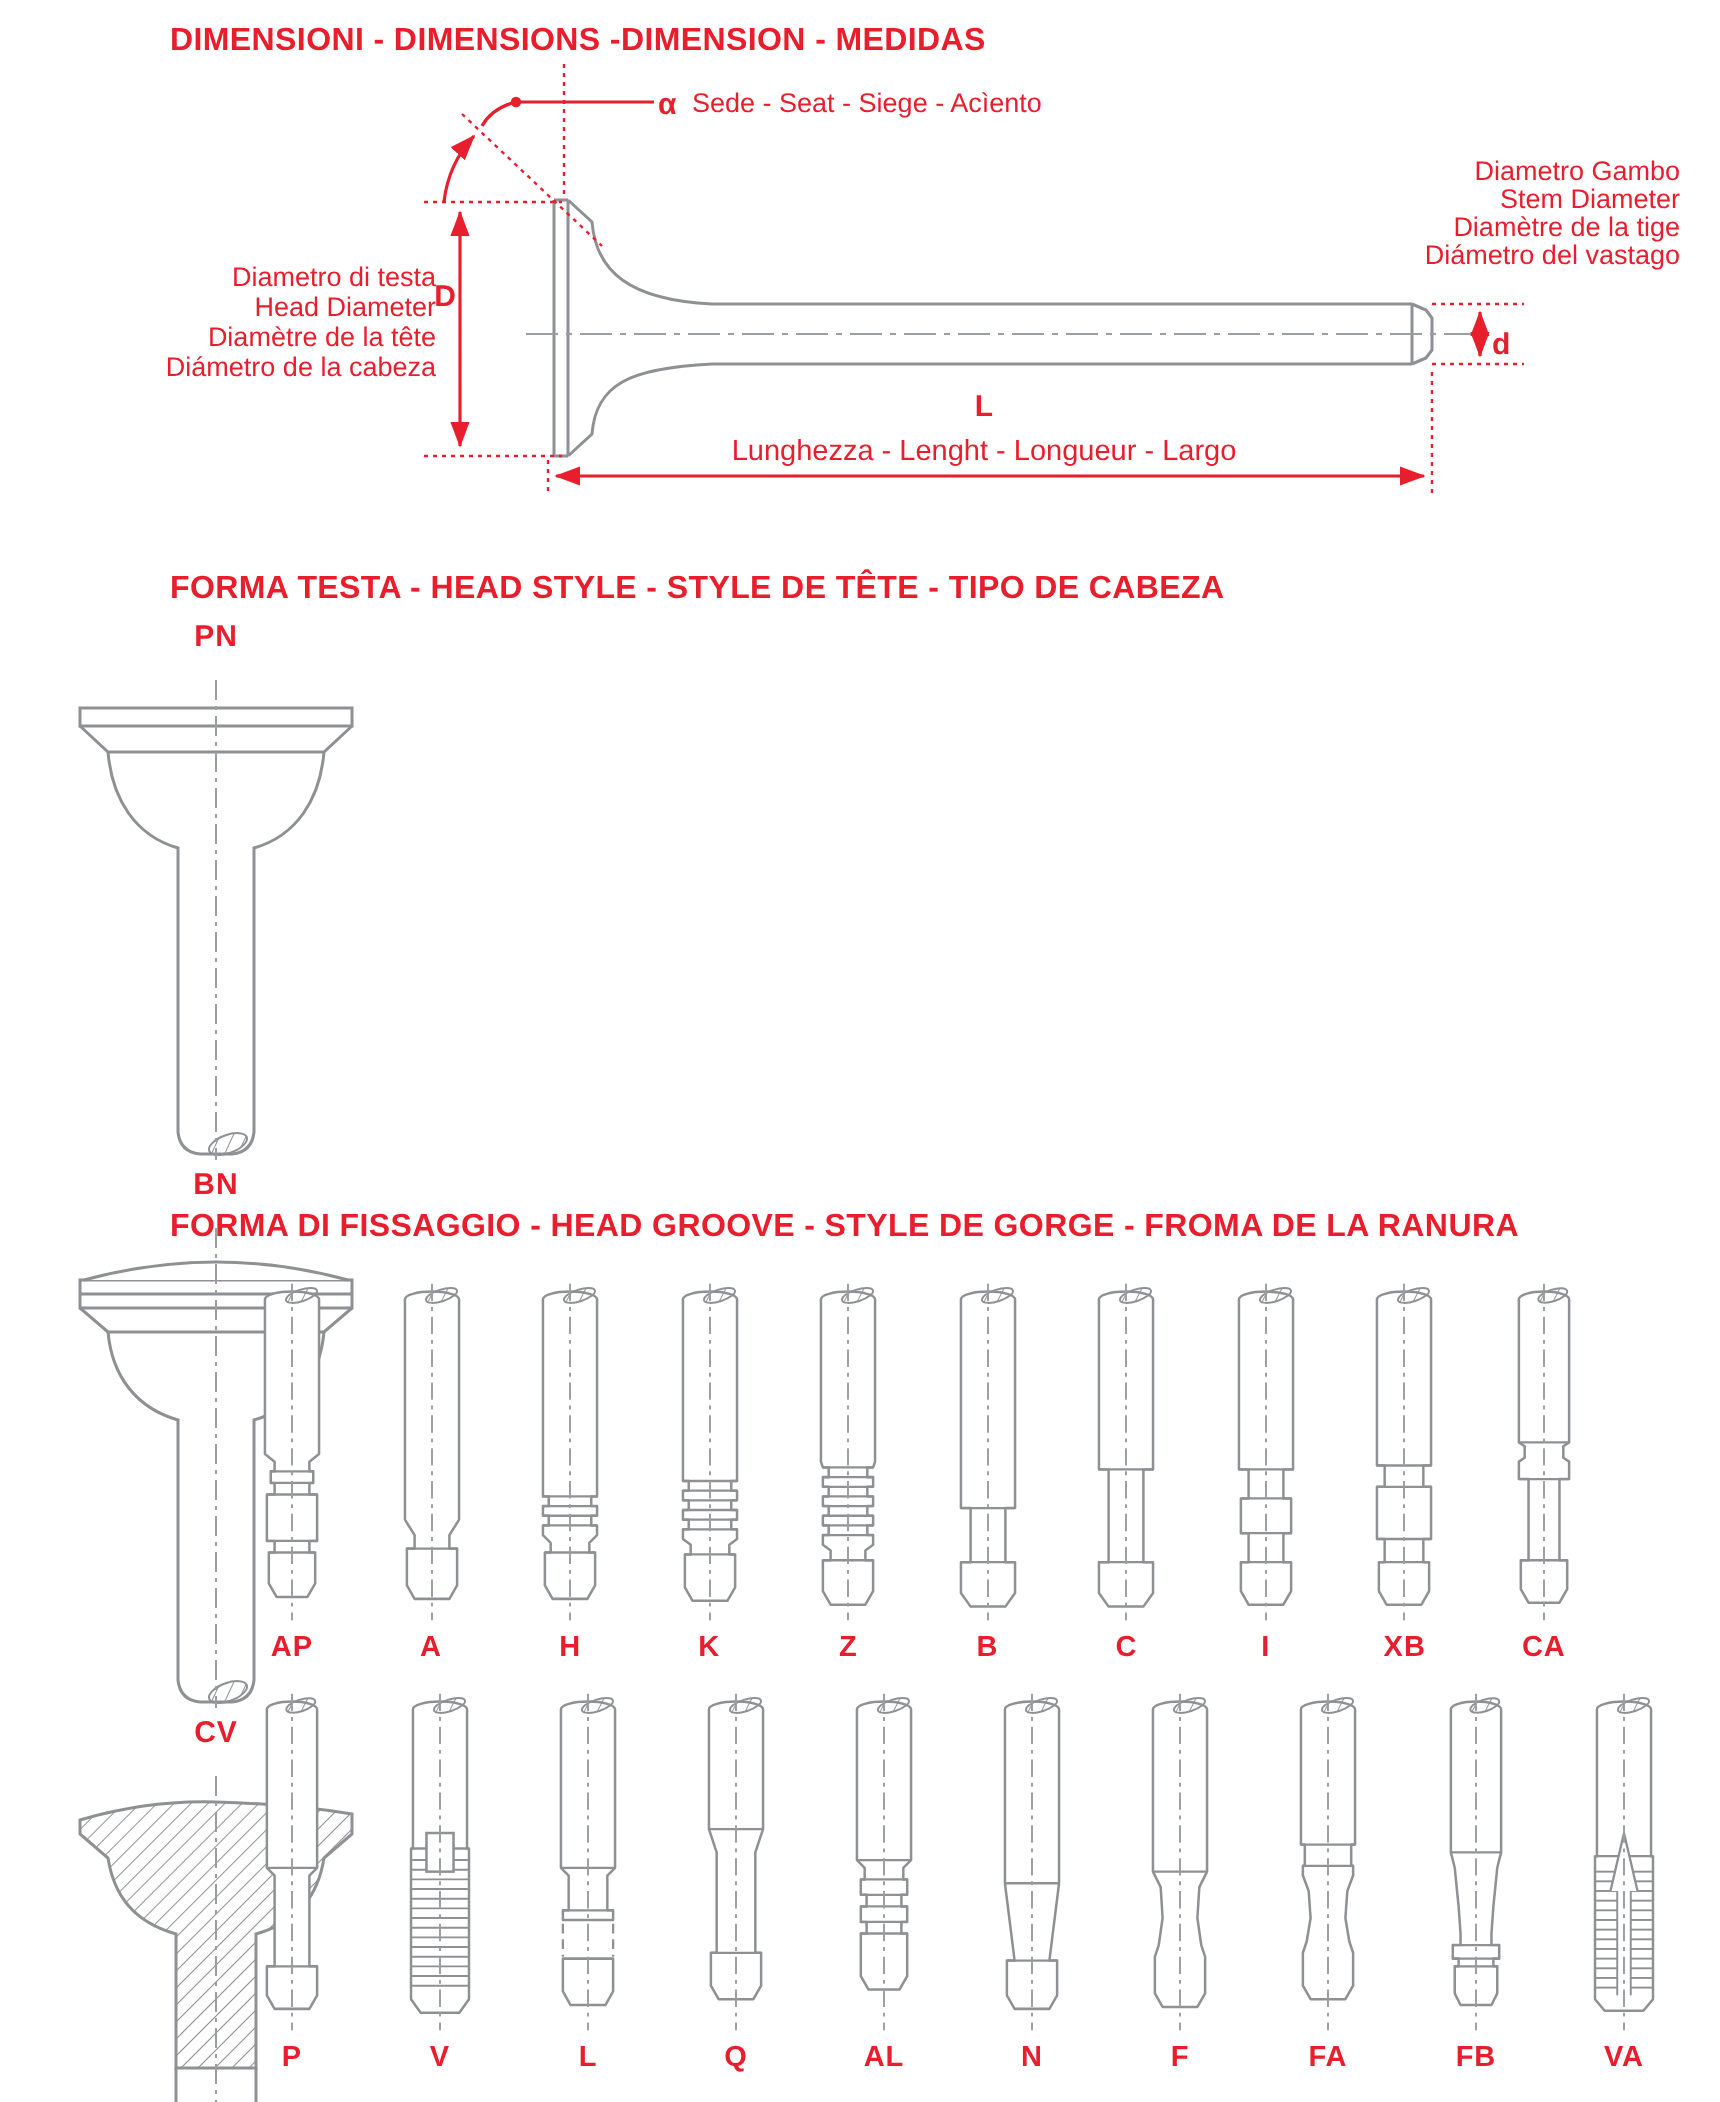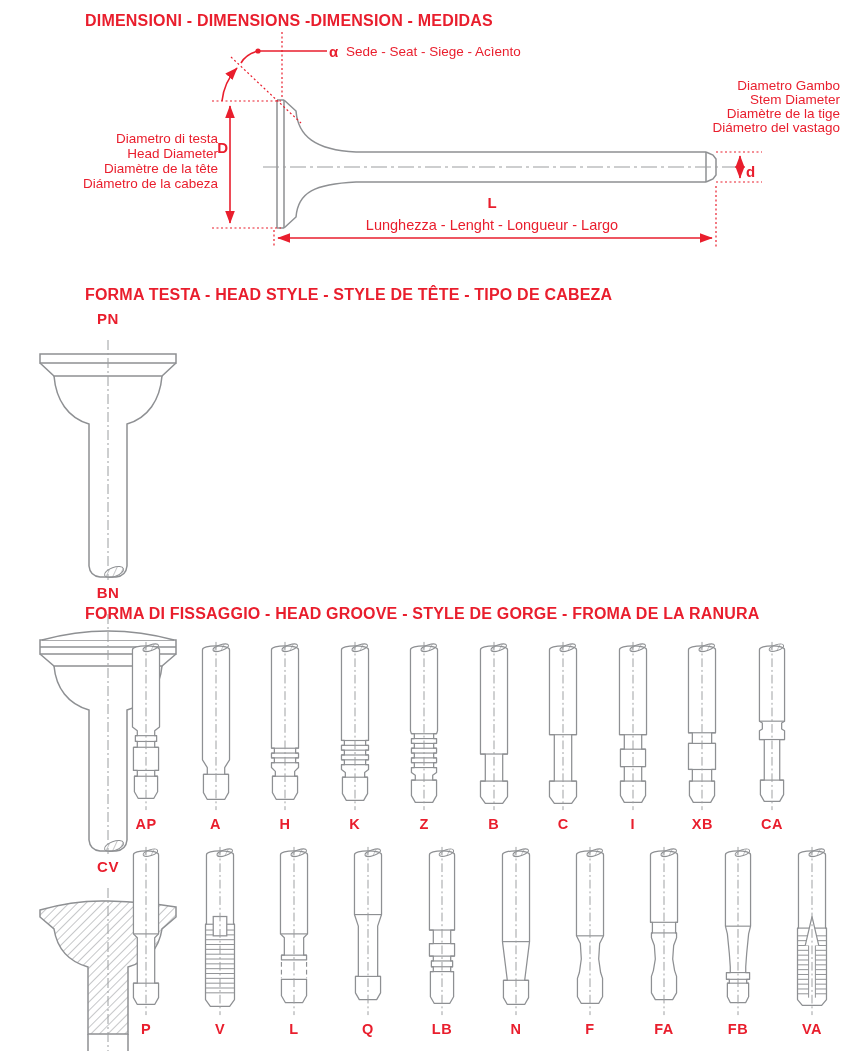--- a/index.html
+++ b/index.html
@@ -338,31 +338,31 @@
           <path d="M 14,10 L 14,72 L 18,84 L 18,136 L 15,136 L 15,153 L 19,160 L 37,160 L 41,153 L 41,136 L 38,136 L 38,84 L 42,72 L 42,10 A 14,4 0 0 0 14,10 Z" fill="#fff" stroke="#8E9093" stroke-width="1.3" stroke-linejoin="round"></path>
           <line x1="15" y1="136" x2="41" y2="136" stroke="#8E9093" stroke-width="1.2"></line>
           <line x1="14" y1="72" x2="42" y2="72" stroke="#8E9093" stroke-width="1.2"></line>
           <ellipse cx="32.9" cy="8" rx="8.4" ry="3" transform="rotate(-18 32.9 8)" fill="url(#hatch)" stroke="#8E9093" stroke-width="1"></ellipse>
           <path d="M28,2 V176" fill="none" stroke="#9B9EA0" stroke-width="1" stroke-dasharray="9 3 2 3"></path>
         </svg>
         <span class="stem-label">Q</span>
       </div>
       <div class="stem-item">
         <svg width="56" height="172" viewBox="0 0 56 178">
-          <path d="M 15,10 L 15,88 L 19,88 L 19,102 L 15,102 L 15,115 L 19,115 L 19,120 L 17,120 L 17,126 L 19,126 L 19,131 L 16,131 L 16,157 L 20,164 L 36,164 L 40,157 L 40,131 L 37,131 L 37,126 L 39,126 L 39,120 L 37,120 L 37,115 L 41,115 L 41,102 L 37,102 L 37,88 L 41,88 L 41,10 A 13,4 0 0 0 15,10 Z" fill="#fff" stroke="#8E9093" stroke-width="1.3" stroke-linejoin="round"></path>
-          <line x1="15" y1="88" x2="41" y2="88" stroke="#8E9093" stroke-width="1.2"></line>
-          <line x1="15" y1="102" x2="41" y2="102" stroke="#8E9093" stroke-width="1.2"></line>
-          <line x1="15" y1="115" x2="41" y2="115" stroke="#8E9093" stroke-width="1.2"></line>
-          <line x1="17" y1="120" x2="39" y2="120" stroke="#8E9093" stroke-width="1.2"></line>
-          <line x1="17" y1="126" x2="39" y2="126" stroke="#8E9093" stroke-width="1.2"></line>
-          <line x1="16" y1="131" x2="40" y2="131" stroke="#8E9093" stroke-width="1.2"></line>
-          <ellipse cx="32.55" cy="8" rx="7.8" ry="3" transform="rotate(-18 32.55 8)" fill="url(#hatch)" stroke="#8E9093" stroke-width="1"></ellipse>
-          <path d="M28,2 V176" fill="none" stroke="#9B9EA0" stroke-width="1" stroke-dasharray="9 3 2 3"></path>
-        </svg>
-        <span class="stem-label">LB</span>
+          <path d="M 14,10 L 14,88 L 18,92 L 18,98 L 16,98 L 16,106 L 19,106 L 19,112 L 16,112 L 16,120 L 19,120 L 19,126 L 16,126 L 16,148 L 20,155 L 36,155 L 40,148 L 40,126 L 37,126 L 37,120 L 40,120 L 40,112 L 37,112 L 37,106 L 40,106 L 40,98 L 38,98 L 38,92 L 42,88 L 42,10 A 14,4 0 0 0 14,10 Z" fill="#fff" stroke="#8E9093" stroke-width="1.3" stroke-linejoin="round"></path>
+          <line x1="16" y1="98" x2="40" y2="98" stroke="#8E9093" stroke-width="1.2"></line>
+          <line x1="16" y1="106" x2="40" y2="106" stroke="#8E9093" stroke-width="1.2"></line>
+          <line x1="16" y1="112" x2="40" y2="112" stroke="#8E9093" stroke-width="1.2"></line>
+          <line x1="16" y1="120" x2="40" y2="120" stroke="#8E9093" stroke-width="1.2"></line>
+          <line x1="16" y1="126" x2="40" y2="126" stroke="#8E9093" stroke-width="1.2"></line>
+          <line x1="14" y1="88" x2="42" y2="88" stroke="#8E9093" stroke-width="1.2"></line>
+          <ellipse cx="32.9" cy="8" rx="8.4" ry="3" transform="rotate(-18 32.9 8)" fill="url(#hatch)" stroke="#8E9093" stroke-width="1"></ellipse>
+          <path d="M28,2 V176" fill="none" stroke="#9B9EA0" stroke-width="1" stroke-dasharray="9 3 2 3"></path>
+        </svg>
+        <span class="stem-label">AL</span>
       </div>
       <div class="stem-item">
         <svg width="56" height="172" viewBox="0 0 56 178">
           <path d="M 14,10 L 14,100 L 19,140 L 15,140 L 15,158 L 19,165 L 37,165 L 41,158 L 41,140 L 37,140 L 42,100 L 42,10 A 14,4 0 0 0 14,10 Z" fill="#fff" stroke="#8E9093" stroke-width="1.3" stroke-linejoin="round"></path>
           <line x1="15" y1="140" x2="41" y2="140" stroke="#8E9093" stroke-width="1.2"></line>
           <line x1="14" y1="100" x2="42" y2="100" stroke="#8E9093" stroke-width="1.2"></line>
           <ellipse cx="32.9" cy="8" rx="8.4" ry="3" transform="rotate(-18 32.9 8)" fill="url(#hatch)" stroke="#8E9093" stroke-width="1"></ellipse>
           <path d="M28,2 V176" fill="none" stroke="#9B9EA0" stroke-width="1" stroke-dasharray="9 3 2 3"></path>
         </svg>
         <span class="stem-label">N</span>

